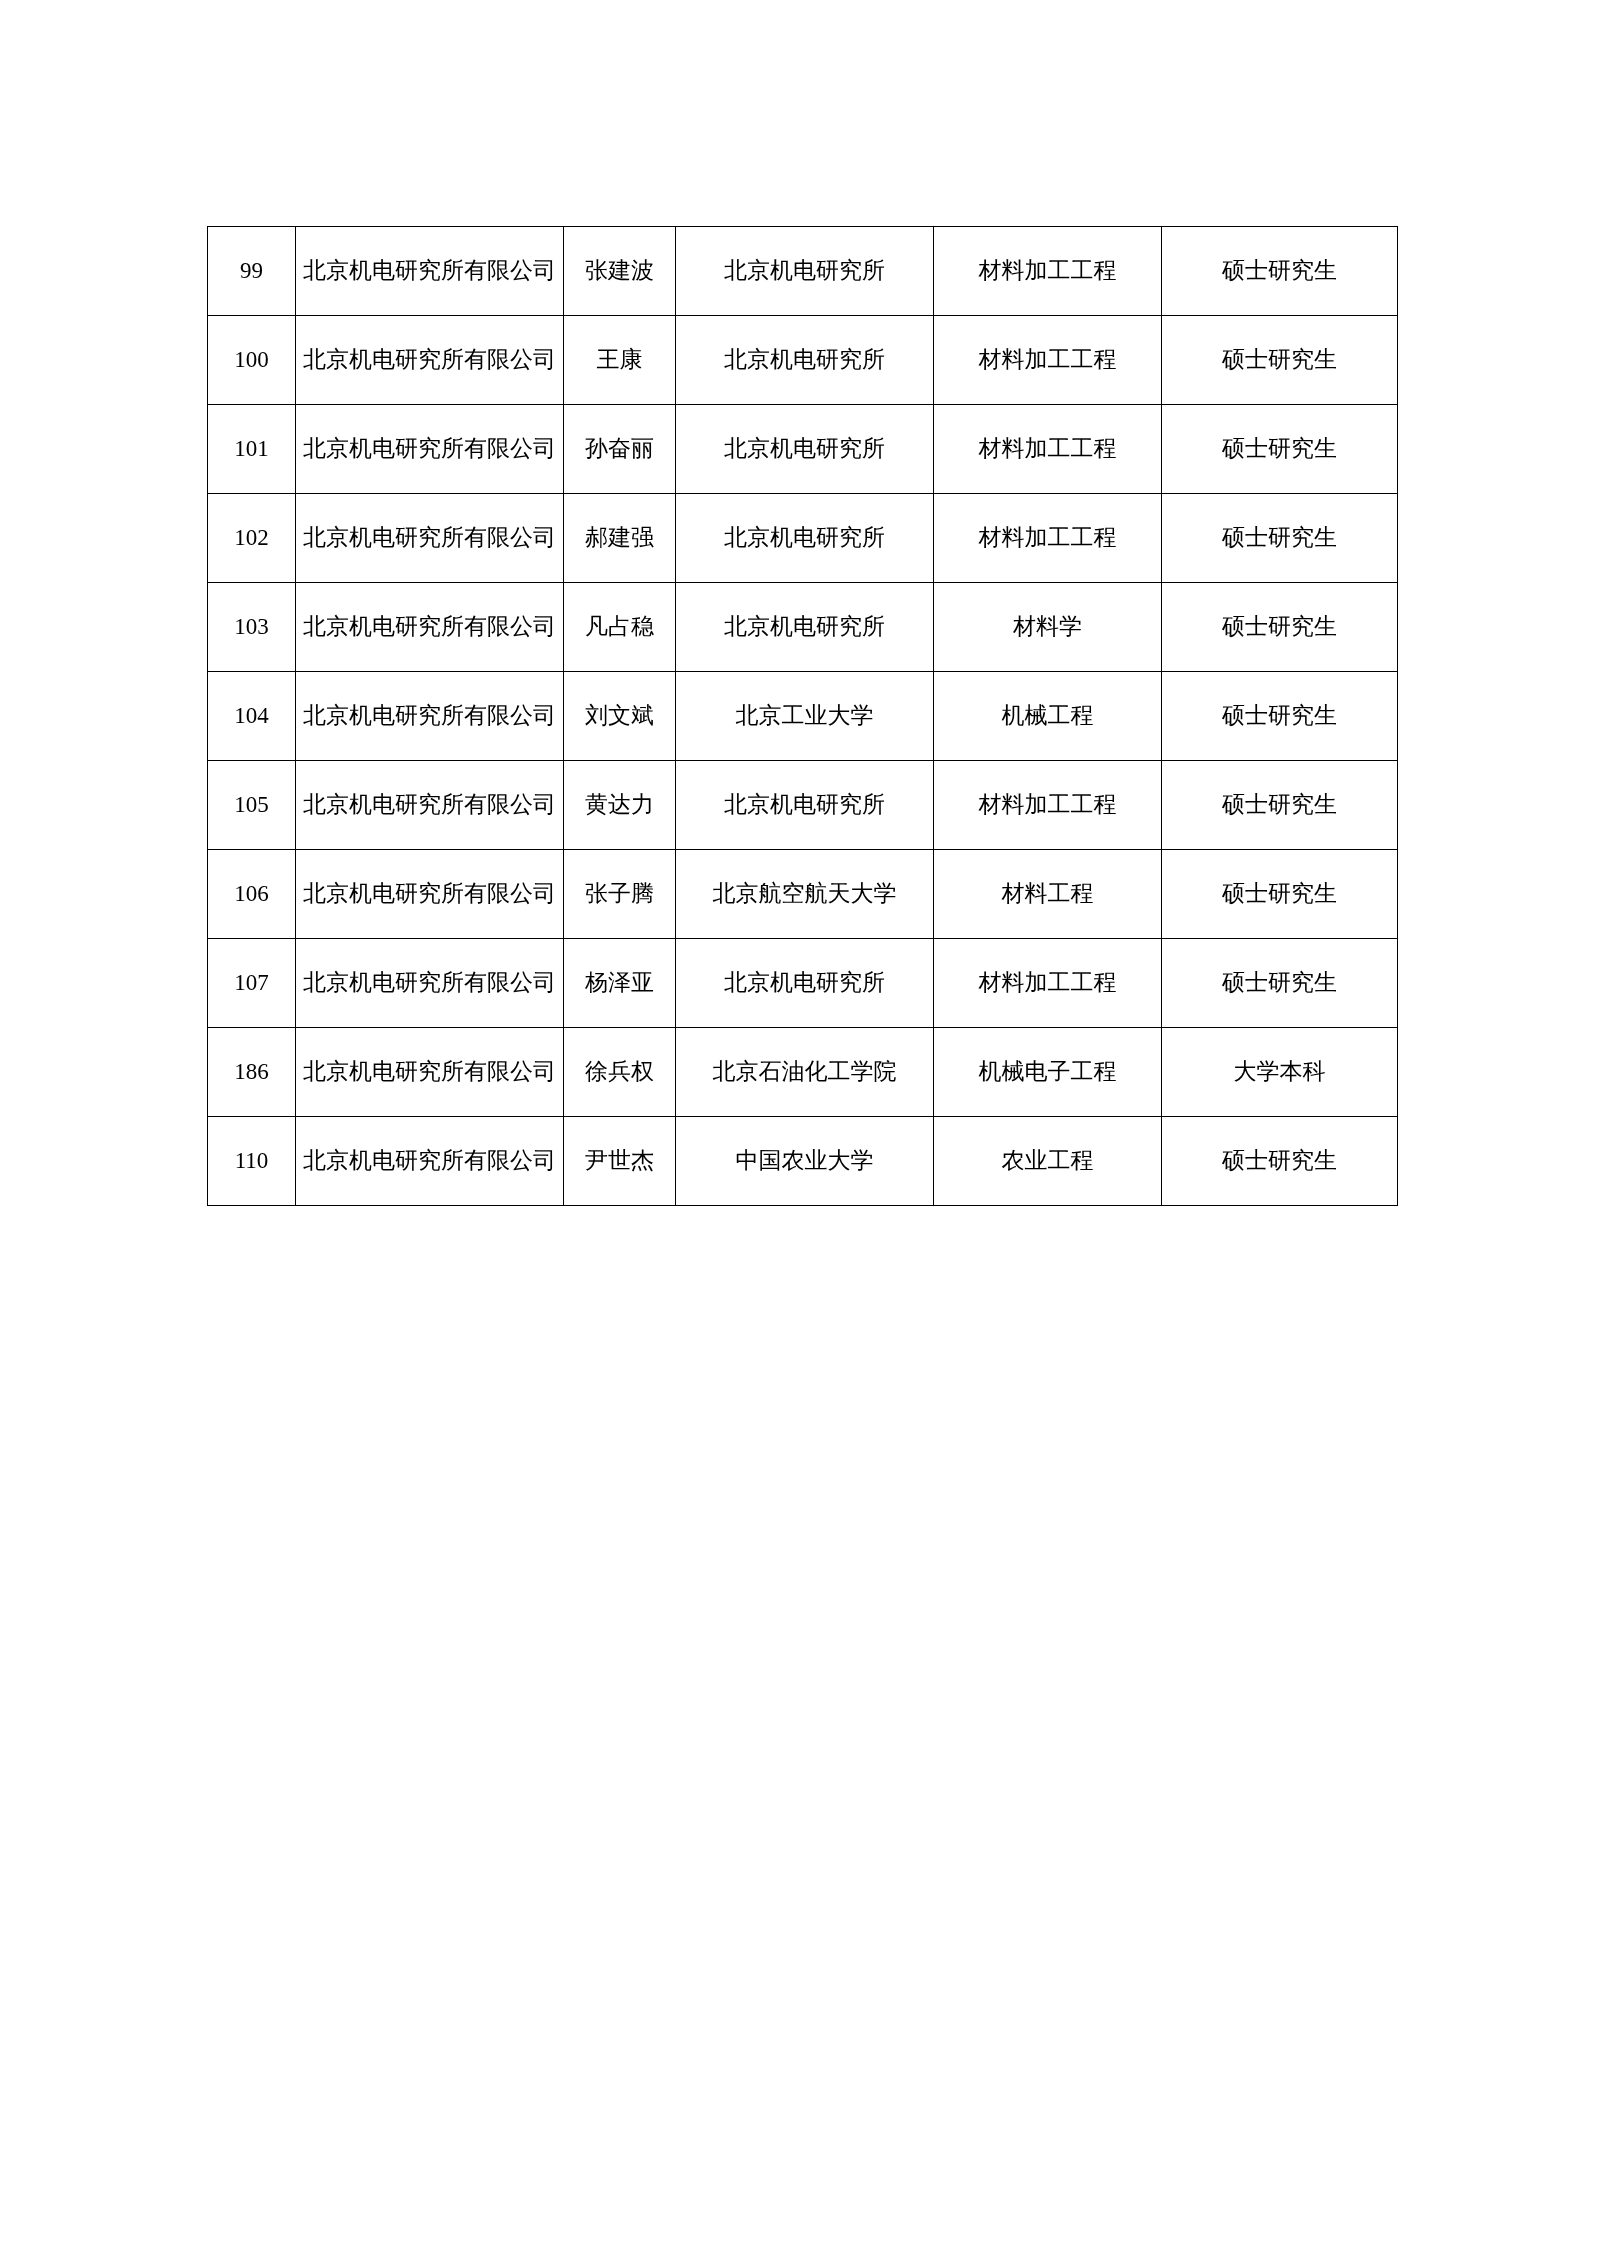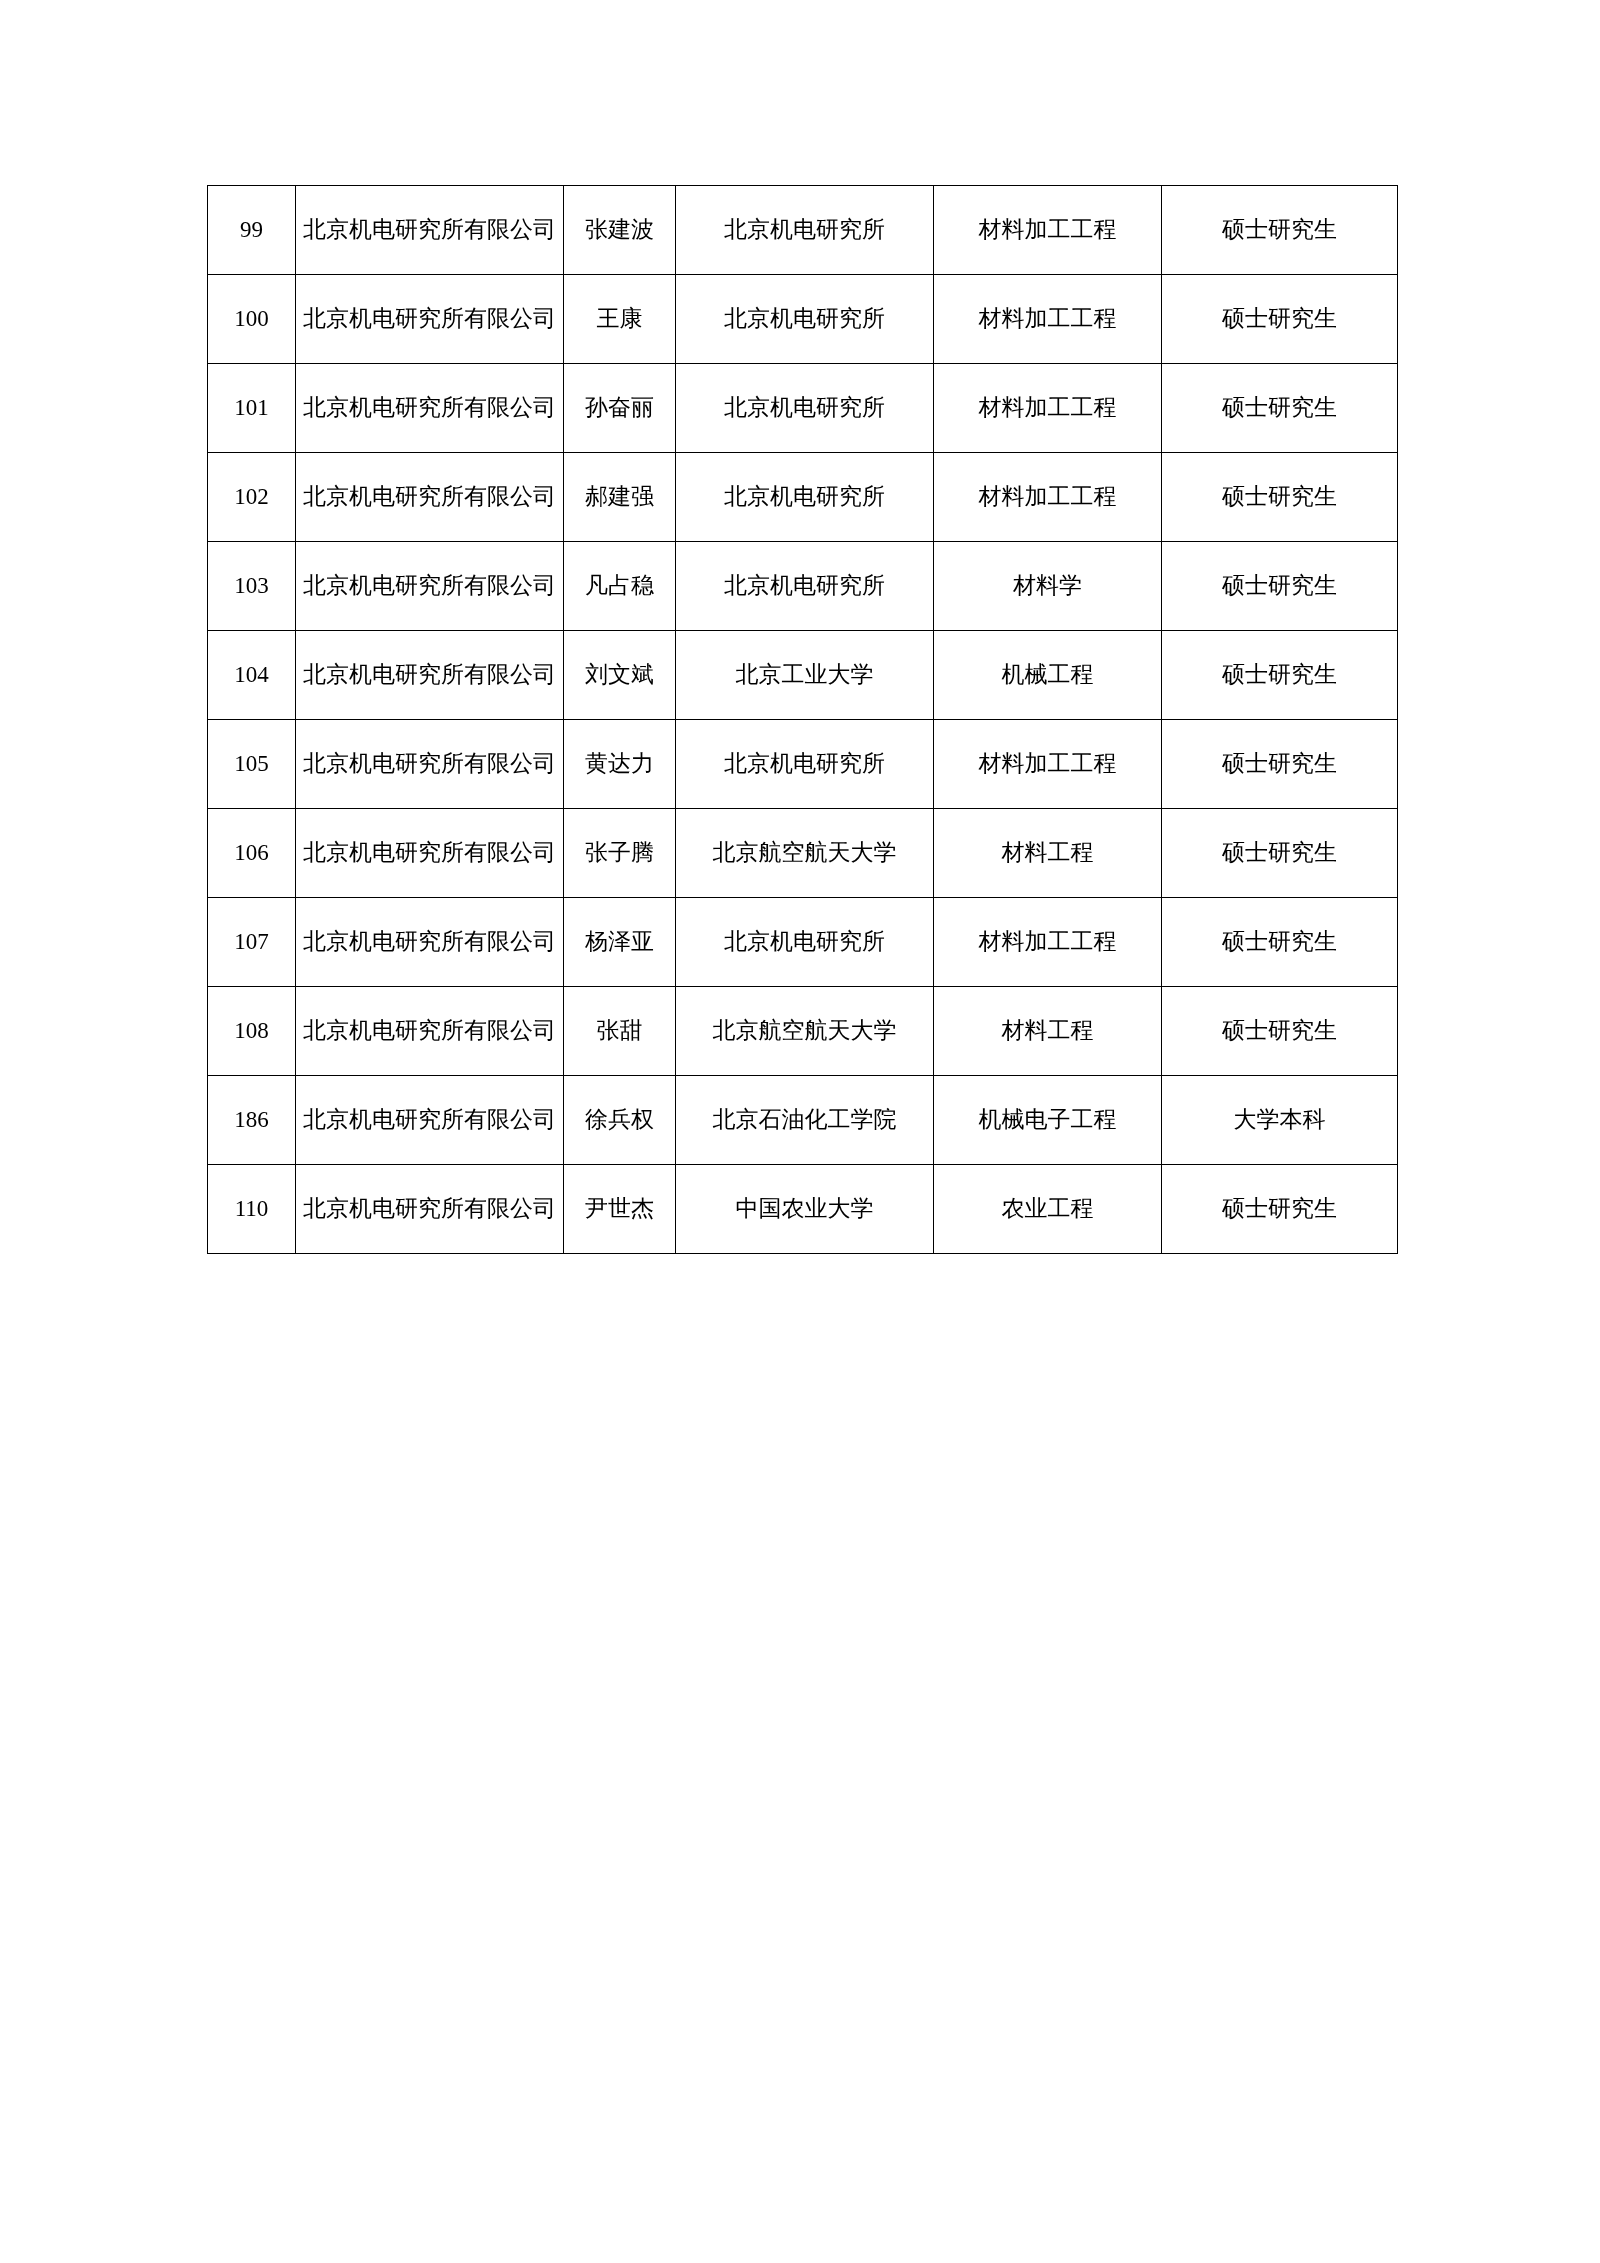--- a/index.html
+++ b/index.html
@@ -16,20 +16,21 @@
   .page {
     position: relative;
     width: 1600px;
     height: 2263px;
     box-sizing: border-box;
     padding: 185px 0 0 0;
   }
   .table-wrap {
     margin-left: 207px;
     width: 1190px;
+    margin-top: 41px;
   }
   table.roster {
     border-collapse: collapse;
     width: 1190px;
     table-layout: fixed;
   }
   table.roster td {
     border: 1px solid #000000;
     font-size: 23px;
     line-height: 1.32;
@@ -128,28 +129,20 @@
         </tr>
         <tr class="row-tall">
           <td>107</td>
           <td>北京机电研究所有限公司</td>
           <td>杨泽亚</td>
           <td>北京机电研究所</td>
           <td>材料加工工程</td>
           <td>硕士研究生</td>
         </tr>
         <tr class="row-tall">
-          <td>108</td>
-          <td>北京机电研究所有限公司</td>
-          <td>张甜</td>
-          <td>北京航空航天大学</td>
-          <td>材料工程</td>
-          <td>硕士研究生</td>
-        </tr>
-        <tr class="row-tall">
           <td>186</td>
           <td>北京机电研究所有限公司</td>
           <td>徐兵权</td>
           <td>北京石油化工学院</td>
           <td>机械电子工程</td>
           <td>大学本科</td>
         </tr>
         <tr class="row-tall">
           <td>110</td>
           <td>北京机电研究所有限公司</td>

